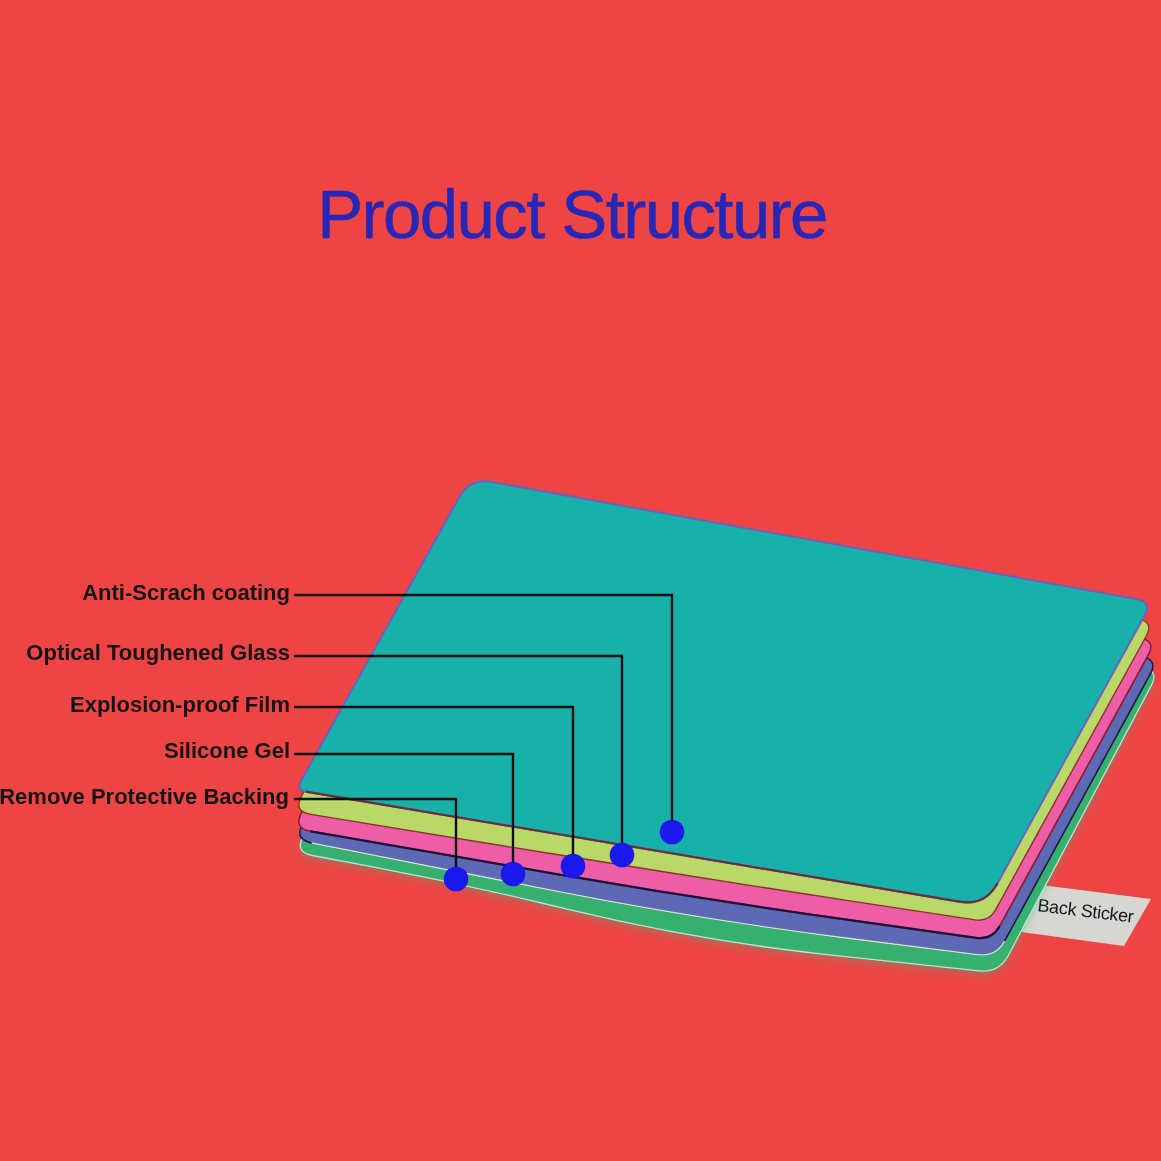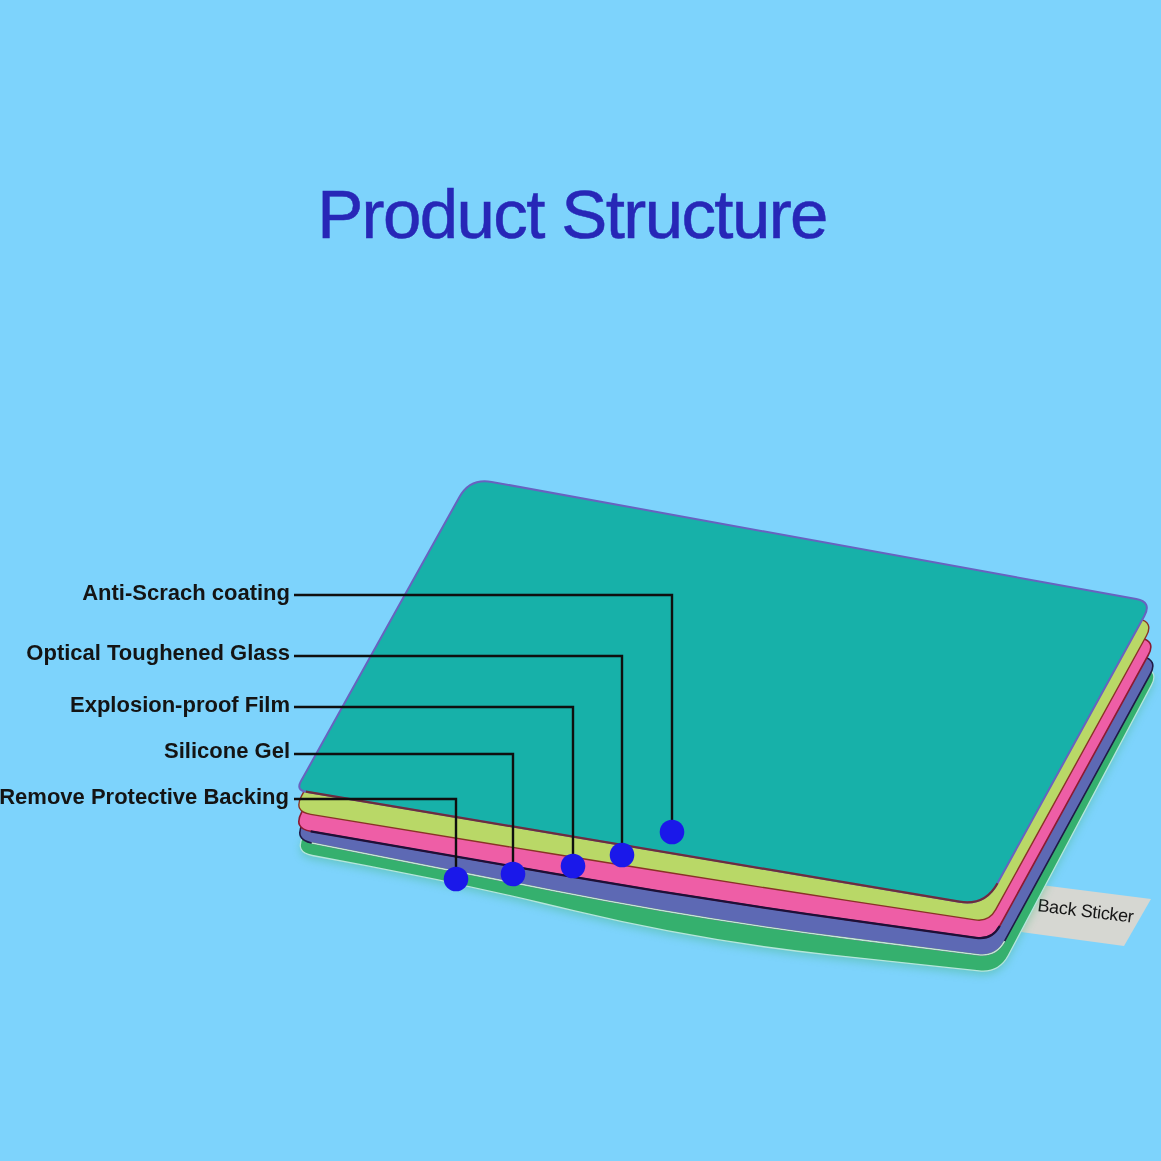--- a/index.html
+++ b/index.html
@@ -1,16 +1,16 @@
 <!DOCTYPE html>
 <html><head>
 <meta charset="utf-8">
 <style>
   html,body{margin:0;padding:0;background:#ffffff;}
-  .wrap{position:relative;width:1161px;height:1161px;background:#7dd3fc;overflow:hidden;}
+  .wrap{position:relative;width:1161px;height:1161px;background:#ef4444;overflow:hidden;}
   svg{display:block;}
   text{font-family:"Liberation Sans",sans-serif;}
 </style>
 </head>
 <body>
 <div class="wrap">
 <svg width="1161" height="1161" viewBox="0 0 1161 1161">
 
   <text x="572" y="238" font-size="69" letter-spacing="-1.6" fill="#2727b7" stroke="#2727b7" stroke-width="0.5" text-anchor="middle">Product Structure</text>
 

